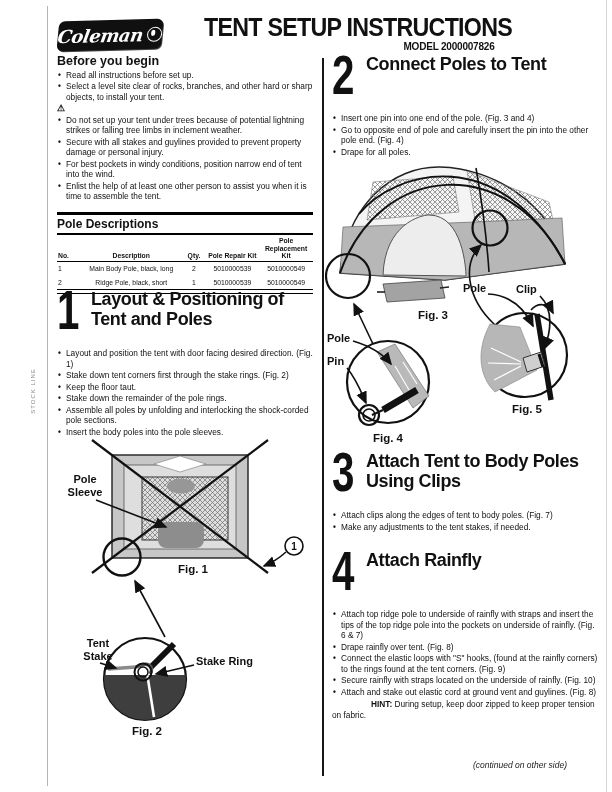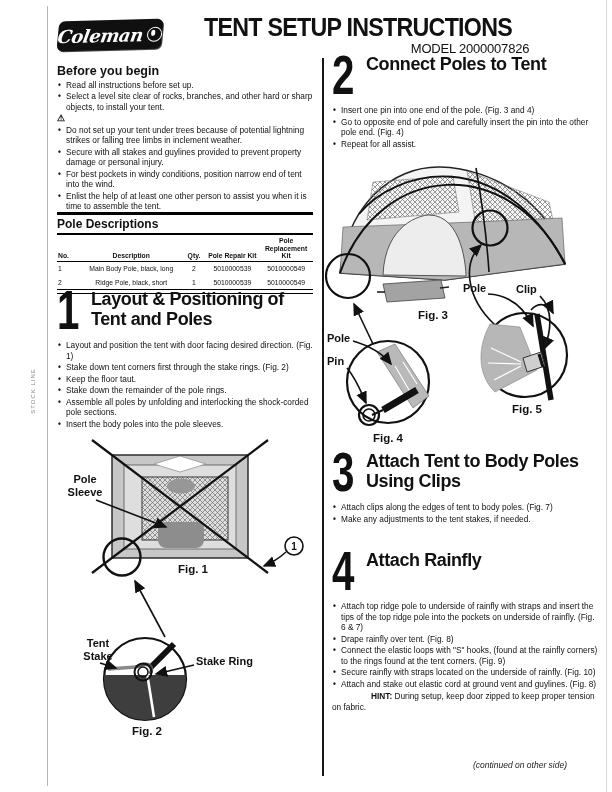--- a/index.html
+++ b/index.html
@@ -26,21 +26,21 @@
   .logo .word{
     color:#fff;font-family:"DejaVu Serif",serif;font-style:italic;font-weight:bold;
     font-size:18px;letter-spacing:-.5px;transform:skewX(-4deg);
   }
   .lantern{width:13px;height:13px;border:1.6px solid #fff;border-radius:50%;position:relative;flex:0 0 auto;}
   .lantern::after{content:"";position:absolute;left:3.2px;top:2px;width:3.6px;height:6.5px;background:#fff;border-radius:2px;}
   .page-title{
     left:188px;top:13px;width:340px;text-align:center;font-size:25px;font-weight:900;
     letter-spacing:-.8px;transform:scaleX(.93);transform-origin:center;white-space:nowrap;
   }
-  .model{left:370px;top:41px;width:200px;text-align:center;font-size:13px;font-weight:normal;letter-spacing:-.2px;}
+  .model{left:349px;top:41px;width:200px;text-align:center;font-size:10px;font-weight:bold;letter-spacing:-.2px;}
   
   .colblock{line-height:10.5px;font-size:8.3px;}
   h2.sec{font-size:12.5px;font-weight:bold;margin:0 0 3px 0;}
   ul.bullets{list-style:none;margin:0;padding:0;}
   ul.bullets li{position:relative;padding-left:9px;margin:0 0 1px 0;font-size:8.3px;line-height:10.5px;}
   ul.bullets li::before{content:"\2022";position:absolute;left:1px;top:0;font-weight:bold;}
   .warning{font-weight:bold;font-size:8.3px;line-height:10.5px;margin:1px 0 1px 0;display:flex;gap:3px;}
   .warning .tri{font-size:9px;line-height:10.5px;}
   
   .pole-table-wrap{left:57px;top:212px;width:256px;border-top:3.5px solid #000;padding-top:2px;}
@@ -51,21 +51,21 @@
   table.pt th.l{text-align:left;}
   table.pt td{font-size:6.8px;text-align:center;padding:3px 1px;line-height:7.5px;}
   .tbl-end{height:3px;border-bottom:1.5px solid #000;}
   
   .step-head{display:flex;align-items:flex-start;}
   .step-num{
     font-size:56px;font-weight:900;line-height:42px;transform:scaleX(.72);
     transform-origin:left top;width:34px;flex:0 0 34px;letter-spacing:-2px;
   }
   .step-title{font-size:18px;font-weight:800;line-height:19.5px;letter-spacing:-.4px;margin-top:1px;}
-  .step .bullets{margin-top:9px;}
+  .step .bullets{margin-top:17px;}
   .hint{font-size:8.3px;line-height:10.5px;margin-top:2px;}
   .hint b{font-weight:bold;padding-left:39px;}
   .continued{left:355px;top:760px;width:212px;text-align:right;font-style:italic;font-size:8.5px;color:#222;}
   
   svg text{font-family:"Liberation Sans",sans-serif;}
   svg .lbl{font-size:11px;font-weight:bold;fill:#111;}
   svg .cap{font-size:11.5px;font-weight:bold;fill:#111;}
   svg .callout-num{font-size:10px;font-weight:bold;fill:#111;}
 </style>
 </head>
@@ -78,21 +78,21 @@
   <div class="abs col-divider"></div>
   <div class="abs stock-line">STOCK LINE</div>
 
   <div class="abs logo">
     <span class="word">Coleman</span>
     <span class="lantern"></span>
   </div>
   <div class="abs page-title">TENT SETUP INSTRUCTIONS</div>
   <div class="abs model">MODEL 2000007826</div>
 
-  <div class="abs colblock" style="left:57px;top:66px;width:258px;">
+  <div class="abs colblock" style="left:57px;top:56px;width:258px;">
     <h2 class="sec">Before you begin</h2>
     <ul class="bullets">
         <li>Read all instructions before set up.</li>
         <li>Select a level site clear of rocks, branches, and other hard or sharp objects, to install your tent.</li>
       </ul>
     <div class="warning">
       <span class="tri">⚠</span>
     </div>
     <ul class="bullets">
         <li>Do not set up your tent under trees because of potential lightning strikes or falling tree limbs in inclement weather.</li>
@@ -157,21 +157,21 @@
   </div>
 
   <div class="abs step colblock" style="left:332px;top:54px;width:263px;">
     <div class="step-head">
       <div class="step-num">2</div>
       <div class="step-title" style="width:222px;">Connect Poles to Tent</div>
     </div>
     <ul class="bullets">
         <li>Insert one pin into one end of the pole. (Fig. 3 and 4)</li>
         <li>Go to opposite end of pole and carefully insert the pin into the other pole end. (Fig. 4)</li>
-        <li>Repeat for all assist.</li>
+        <li>Drape for all poles.</li>
       </ul>
   </div>
 
   <div class="abs step colblock" style="left:332px;top:451px;width:263px;">
     <div class="step-head">
       <div class="step-num">3</div>
       <div class="step-title" style="width:222px;">Attach Tent to Body Poles Using Clips</div>
     </div>
     <ul class="bullets">
         <li>Attach clips along the edges of tent to body poles. (Fig. 7)</li>

